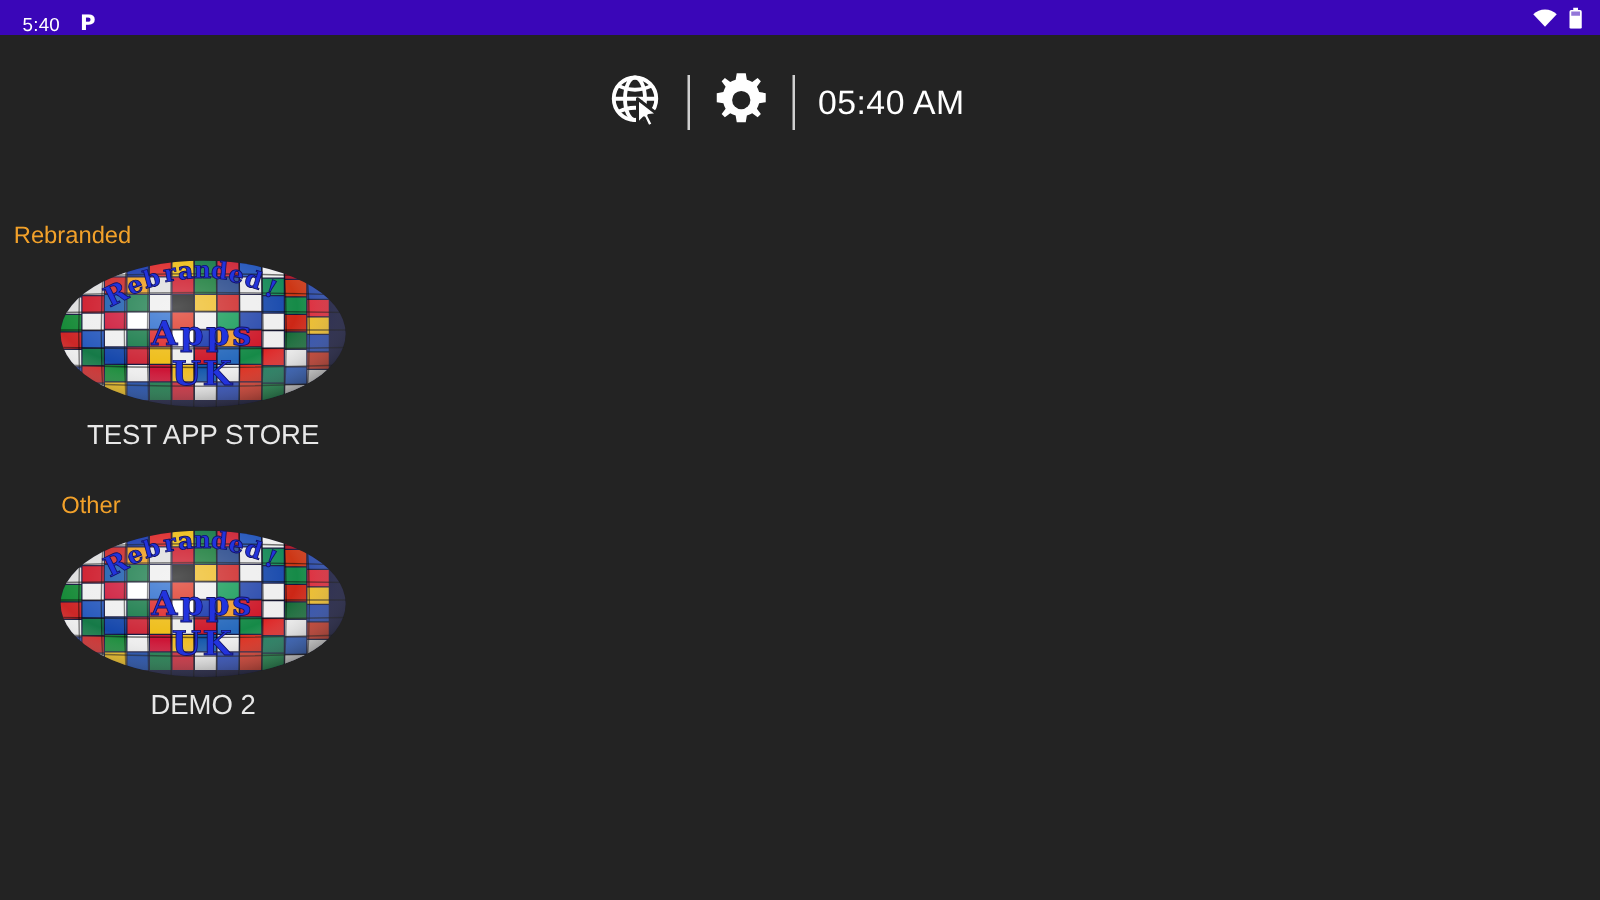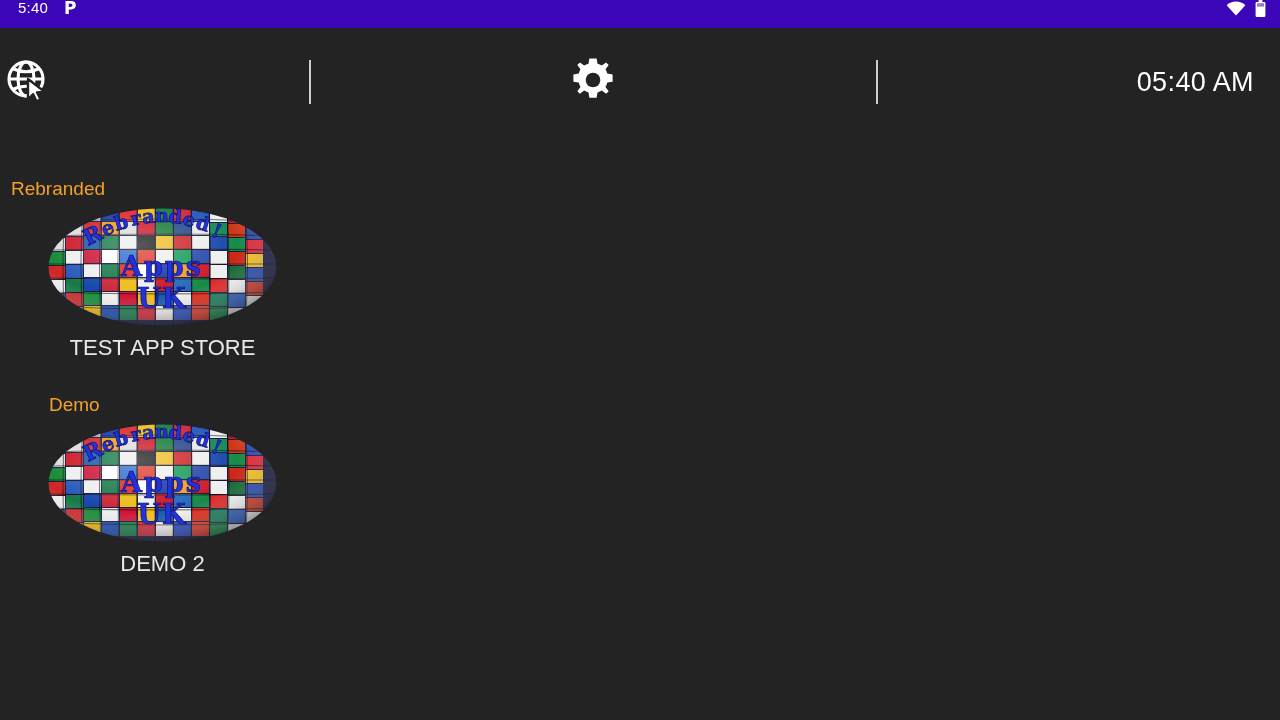--- a/index.html
+++ b/index.html
@@ -16,21 +16,21 @@
   }
 
   
   .status-bar {
     position: absolute;
     top: 0; left: 0;
     width: 1280px;
     height: 28px;
     background: #3A06B8;
     display: flex;
-    align-items: flex-start;
+    align-items: flex-end;
     box-sizing: border-box;
     padding: 0 14px 0 18px;
   }
   .status-clock {
     color: #ffffff;
     font-size: 15px;
     font-weight: 500;
     letter-spacing: .2px;
     line-height: 1;
   }
@@ -50,21 +50,21 @@
   }
 
   
   .app-bar {
     position: absolute;
     top: 28px; left: 0;
     width: 1280px;
     height: 108px;
     display: flex;
     align-items: center;
-    justify-content: space-between;
+    justify-content: center;
     box-sizing: border-box;
     padding-right: 26px;
   }
   .appbar-btn {
     display: flex;
     align-items: center;
     justify-content: center;
     width: 54px;
     height: 54px;
   }
@@ -342,21 +342,21 @@
             <text x="166" y="29" font-size="19" transform="rotate(24 166 29)">!</text>
             <text x="114" y="68" font-size="27" letter-spacing="2">Apps</text>
             <text x="114" y="100" font-size="27" letter-spacing="1">UK</text>
           </g>
         </svg>
       </div>
       <div class="app-label">TEST APP STORE</div>
     </div>
   </div>
 
-  <div class="section-header section-2">Demo</div>
+  <div class="section-header section-2">Other</div>
   <div class="app-row">
     <div class="app-tile">
       <div class="logo">
         <svg width="229" height="118" viewBox="0 0 229 118">
           <defs>
             <clipPath id="ell2">
                 <ellipse cx="114.5" cy="59" rx="114" ry="58.5"></ellipse>
               </clipPath>
             <radialGradient id="shade2" cx="40%" cy="32%" r="78%">
               <stop offset="0%" stop-color="#ffffff" stop-opacity="0.30"></stop>

